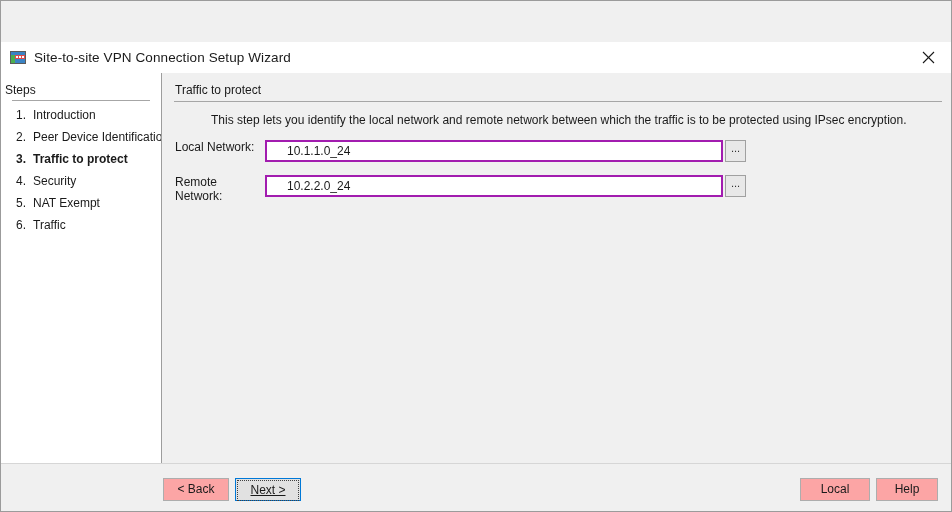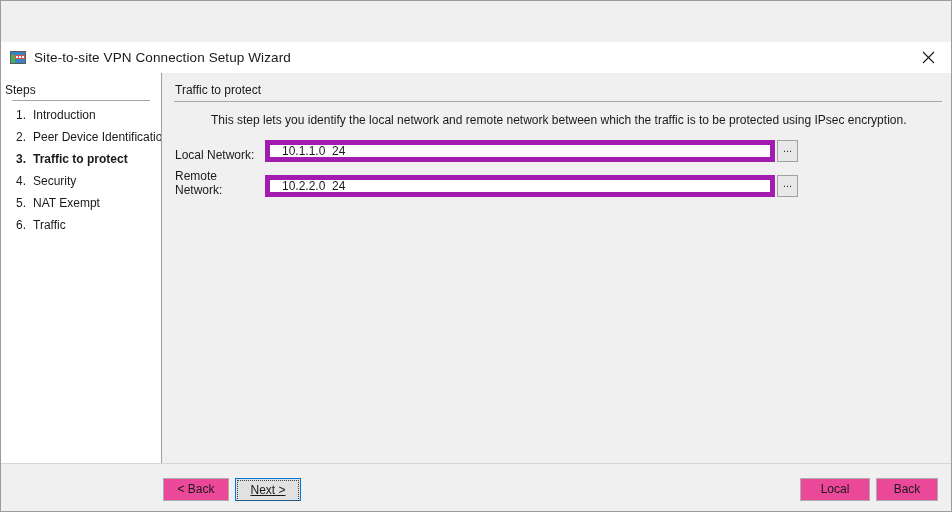--- a/index.html
+++ b/index.html
@@ -143,41 +143,41 @@
   #description {
     font-size: 12px;
     color: #1a1a1a;
     padding: 11px 0 0 3px;
     white-space: nowrap;
     margin-left: 36px;
   }
 
   .field-row {
     display: flex;
-    align-items: flex-end;
+    align-items: flex-start;
     margin-left: 3px;
     margin-top: 13px;
     height: 22px;
   }
   .field-label {
     font-size: 12px;
     color: #1a1a1a;
     width: 90px;
     min-width: 90px;
   }
   .field-input {
-    width: 510px;
+    width: 458px;
     height: 22px;
     box-sizing: border-box;
-    border: 5px solid #a21caf;
+    border: 2px solid #a21caf;
     background: #ffffff;
     font-family: "Liberation Sans", sans-serif;
     font-size: 12px;
     color: #1a1a1a;
-    padding: 0 12px;
+    padding: 0 20px;
     outline: none;
     border-radius: 0;
   }
   .browse-button {
     width: 21px;
     height: 22px;
     margin-left: 2px;
     box-sizing: border-box;
     border: 1px solid #a0a0a0;
     background: #e8e8e8;
@@ -204,21 +204,21 @@
     background: #f0f0f0;
     border-top: 1px solid #d6d6d6;
     position: relative;
     box-sizing: border-box;
   }
   .btn {
     position: absolute;
     height: 23px;
     box-sizing: border-box;
     border: 1px solid #adadad;
-    background: #ec4899;
+    background: #fca5a5;
     font-family: "Liberation Sans", sans-serif;
     font-size: 12px;
     color: #1a1a1a;
     text-align: center;
     line-height: 21px;
     cursor: default;
     padding: 0;
   }
   #btn-back  { left: 162px; top: 14px; width: 66px; }
   #btn-next  {
@@ -326,16 +326,16 @@
       </div>
     </div>
   </div>
 
   <div id="footer">
     <button class="btn" id="btn-back">&lt; Back</button>
     <button class="btn" id="btn-next">
       <span class="inner">Next &gt;</span>
     </button>
     <button class="btn" id="btn-cancel">Local</button>
-    <button class="btn" id="btn-help">Back</button>
+    <button class="btn" id="btn-help">Help</button>
   </div>
 
 </div>
 
 </body></html>

